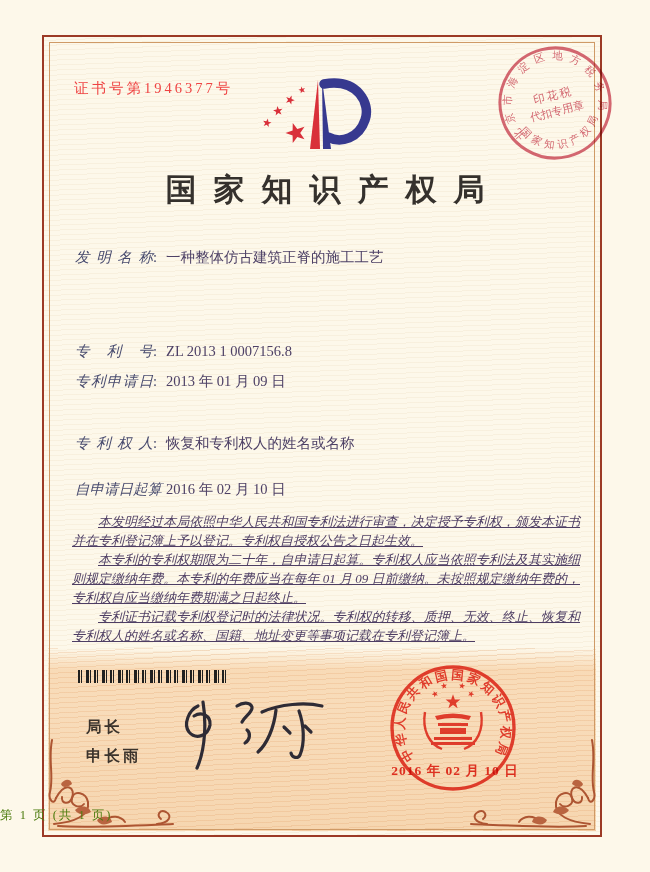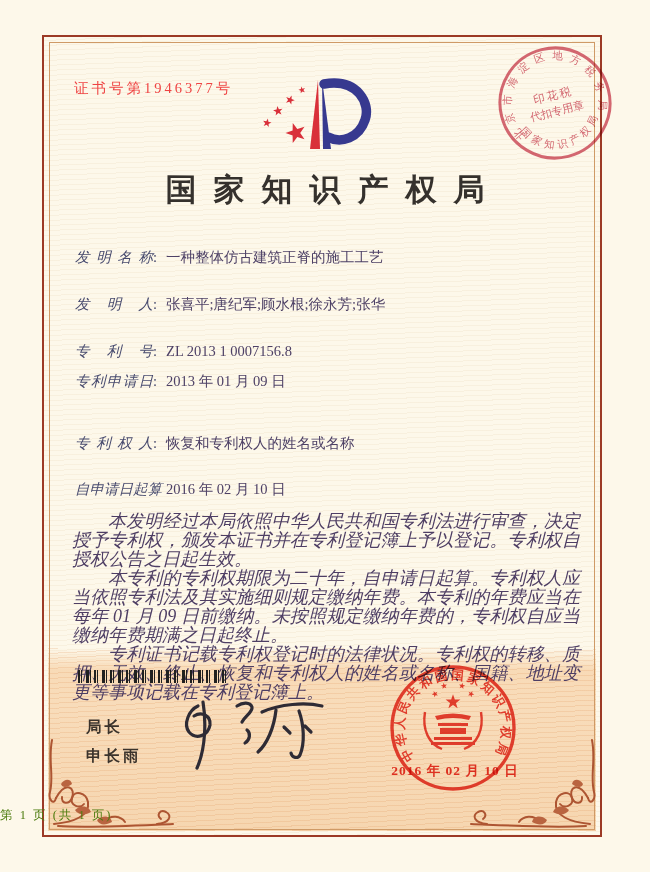--- a/index.html
+++ b/index.html
@@ -20,22 +20,22 @@
 
   .cert-no{position:absolute;left:74px;top:79px;font-size:14.5px;letter-spacing:3px;color:#ef4444;font-family:Liberation Serif, serif;}
   .title{position:absolute;left:0;right:0;top:169px;text-align:center;font-size:31px;font-weight:bold;
          color:#35312d;letter-spacing:17px;text-indent:17px;}
 
   .frow{position:absolute;left:75px;font-size:14.5px;color:#474a6e;white-space:nowrap;}
   .flabel{display:inline-block;width:78px;text-align:justify;text-align-last:justify;color:#474a6e;font-style:italic;}
   .fcolon{display:inline-block;margin-right:9px;color:#474a6e;}
   .fval{color:#4e4166;}
 
-  .paras{position:absolute;left:72px;top:512px;width:508px;font-size:18px;line-height:19px;
-         color:#4e3e64;text-align:justify;font-style:italic;}
+  .paras{position:absolute;left:72px;top:512px;width:508px;font-size:13px;line-height:19px;
+         color:#4e3e64;text-align:justify;font-style:italic;text-decoration:underline;}
   .paras p{margin:0;text-indent:2em;}
 
   .barcode{position:absolute;left:78px;top:670px;width:152px;height:13px;
     background:repeating-linear-gradient(90deg,#20201f 0 2px,rgba(0,0,0,0) 2px 3.5px,
       #20201f 3.5px 4.5px,rgba(0,0,0,0) 4.5px 8px,#20201f 8px 11px,rgba(0,0,0,0) 11px 12.5px,
       #20201f 12.5px 13.5px,rgba(0,0,0,0) 13.5px 16px);}
 
   .signer{position:absolute;left:86px;top:714px;font-family:Liberation Mono, monospace;
           font-size:15.5px;font-weight:600;color:#3b332c;letter-spacing:3px;line-height:29px;}
   .sig-svg{position:absolute;left:175px;top:692px;}
@@ -125,23 +125,20 @@
       <textPath href="#stampBottom" startOffset="4" textLength="96" lengthAdjust="spacing">国家知识产权局</textPath>
     </text>
     <text x="59" y="55" font-size="11.5" fill="#cf5568" text-anchor="middle" letter-spacing="2">印花税</text>
     <text x="59" y="71" font-size="11" fill="#cf5568" text-anchor="middle">代扣专用章</text>
   </svg>
 
   <div class="title">国家知识产权局</div>
 
   <div class="frow" style="top:248px">
     <span class="flabel">发明名称</span><span class="fcolon">:</span><span class="fval">一种整体仿古建筑正脊的施工工艺</span>
-  </div>
-  <div class="frow" style="top:295px">
-    <span class="flabel">发明人</span><span class="fcolon">:</span><span class="fval">张喜平;唐纪军;顾水根;徐永芳;张华</span>
   </div>
   <div class="frow" style="top:342px">
     <span class="flabel">专利号</span><span class="fcolon">:</span><span class="fval">ZL 2013 1 0007156.8</span>
   </div>
   <div class="frow" style="top:372px">
     <span class="flabel">专利申请日</span><span class="fcolon">:</span><span class="fval">2013 年 01 月 09 日</span>
   </div>
   <div class="frow" style="top:434px">
     <span class="flabel">专利权人</span><span class="fcolon">:</span><span class="fval">恢复和专利权人的姓名或名称</span>
   </div>

